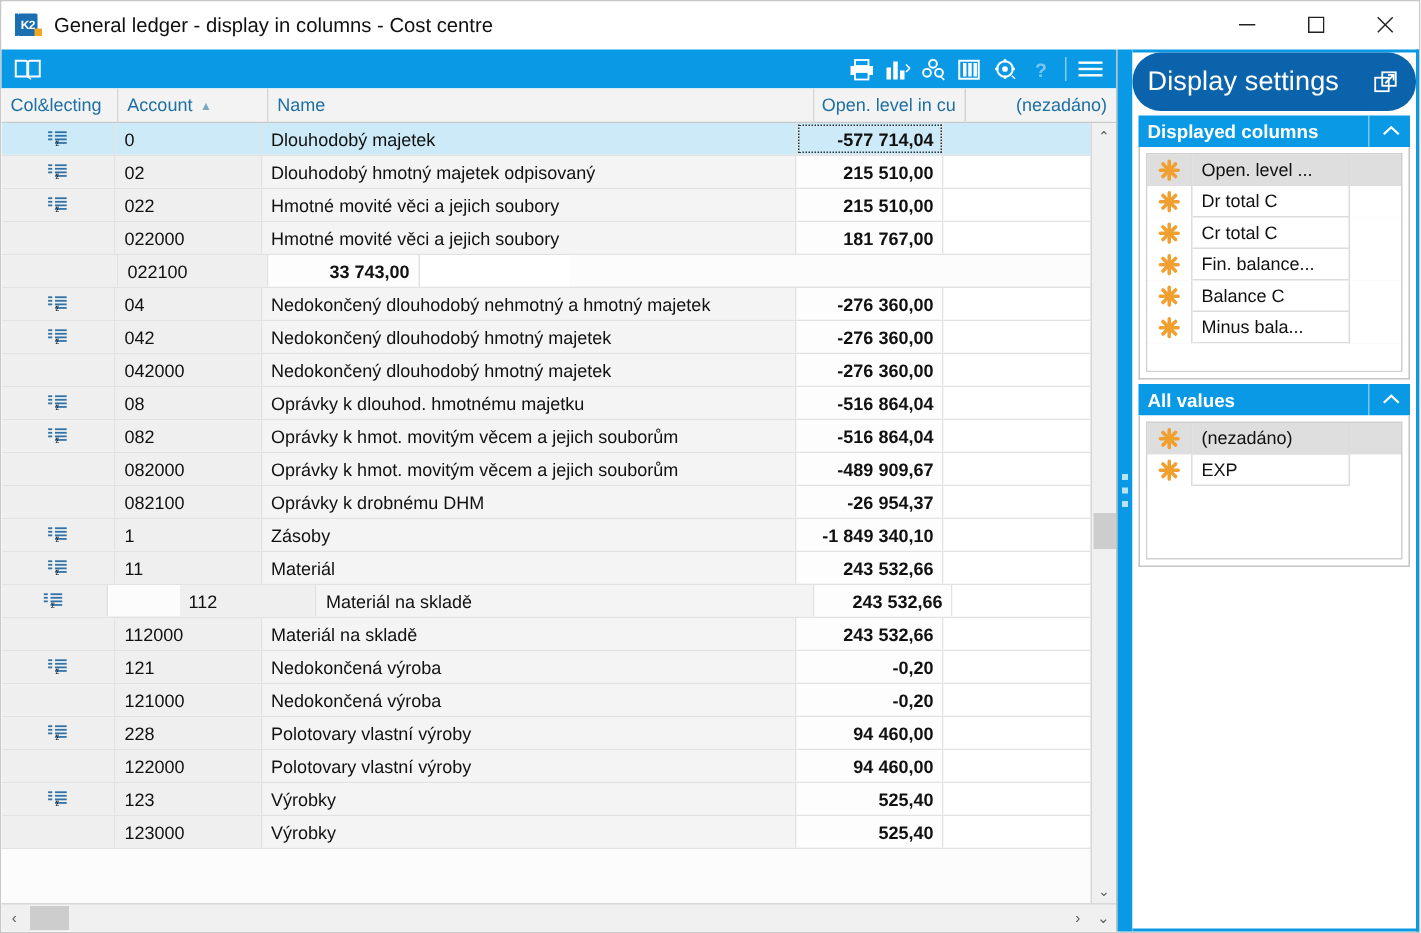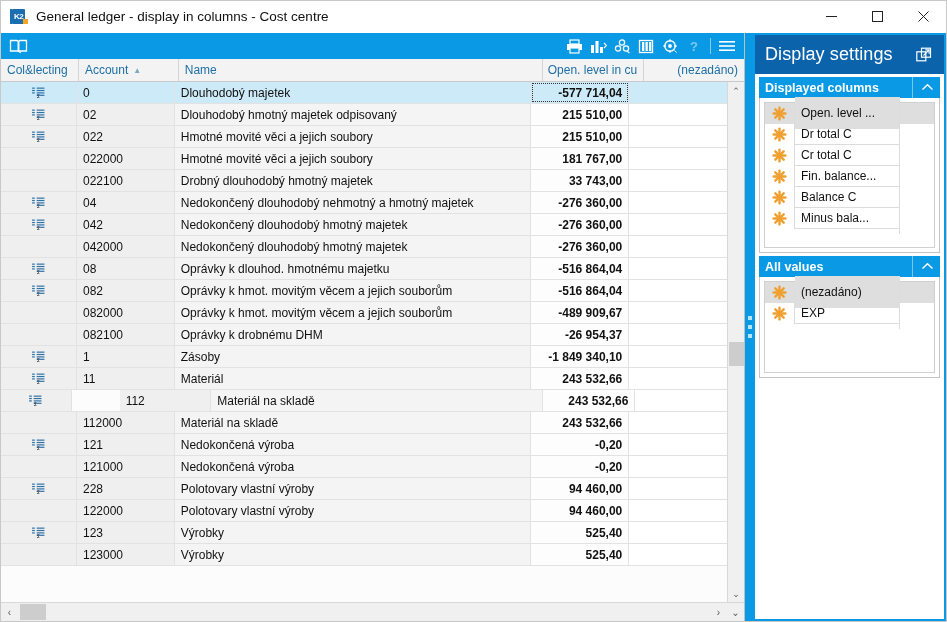--- a/index.html
+++ b/index.html
@@ -160,20 +160,21 @@
   
   .right-pane{
     flex:1;min-width:0;display:flex;flex-direction:column;
     background:#ffffff;box-sizing:border-box;
     border:2px solid #0a9ae5;border-left:none;
   }
   .ds-header{
     height:39px;min-height:39px;background:#0a63ab;
     display:flex;align-items:center;padding:0 10px;
     color:#ffffff;
+    border-radius:19px;
   }
   .ds-title{font-size:18px;font-weight:normal;letter-spacing:0.1px;}
   .ds-pop{margin-left:auto;width:20px;height:20px;display:flex;align-items:center;justify-content:center;}
   .section{margin:3px 4px 0 4px;}
   .sec-head{
     height:21px;background:#0a9ae5;display:flex;align-items:center;
     padding:6px 6px;color:#ffffff;font-size:12.5px;font-weight:bold;
     box-sizing:border-box;
   }
   .sec-chev{margin-left:auto;font-size:10px;font-weight:normal;
@@ -192,21 +193,21 @@
   .litem .star{
     width:30px;min-width:30px;height:21px;box-sizing:border-box;
     display:flex;align-items:center;justify-content:center;
     border-right:1px solid #dcdcdc;background:#ffffff;
   }
   .litem.first .star,.litem.first .ltext,.litem.first .ltail{background:#dedede;}
   .litem .ltext{
     flex:1;min-width:0;padding:4px 6px;font-size:12px;color:#111111;
     white-space:nowrap;overflow:hidden;
     box-sizing:border-box;border-right:1px solid #dcdcdc;
-    display:flex;align-items:center;height:32px;
+    display:flex;align-items:center;height:21px;
   }
   .litem .ltail{width:34px;min-width:34px;height:21px;background:#ffffff;}
   .list-pad{height:18px;background:#ffffff;}
   .list-pad.tall{height:48px;}
   .star svg{display:block;}
 </style>
 </head>
 <body>
 
 <div class="window">
@@ -386,21 +387,20 @@
             <div class="row">
               <div class="cell c0" style="width: 78px;"></div>
               <div class="cell c1" style="width: 100px;">022000</div>
               <div class="cell c2" style="width: 365px;">Hmotné movité věci a jejich soubory</div>
               <div class="cell num" style="width: 101px;">181 767,00</div>
               <div class="cell blank" style="width: 100px; border-right: none;"></div>
             </div>
             <div class="row">
               <div class="cell c0" style="width: 78px;"></div>
               <div class="cell c1" style="width: 100px;">022100</div>
-              <div class="cell c2" style="width: 365px;">Drobný dlouhodobý hmotný majetek</div>
               <div class="cell num" style="width: 101px;">33 743,00</div>
               <div class="cell blank" style="width: 100px; border-right: none;"></div>
             </div>
             <div class="row">
               <div class="cell c0" style="width: 78px;">
                 <svg class="sumicon" viewBox="0 0 14 12">
                   <rect x="5" y="0.6" width="8.5" height="1.3" fill="#2f72a8"></rect>
                   <rect x="5" y="3.2" width="8.5" height="1.3" fill="#2f72a8"></rect>
                   <rect x="5" y="5.8" width="8.5" height="1.3" fill="#2f72a8"></rect>
                   <rect x="5" y="8.4" width="8.5" height="1.3" fill="#2f72a8"></rect>

